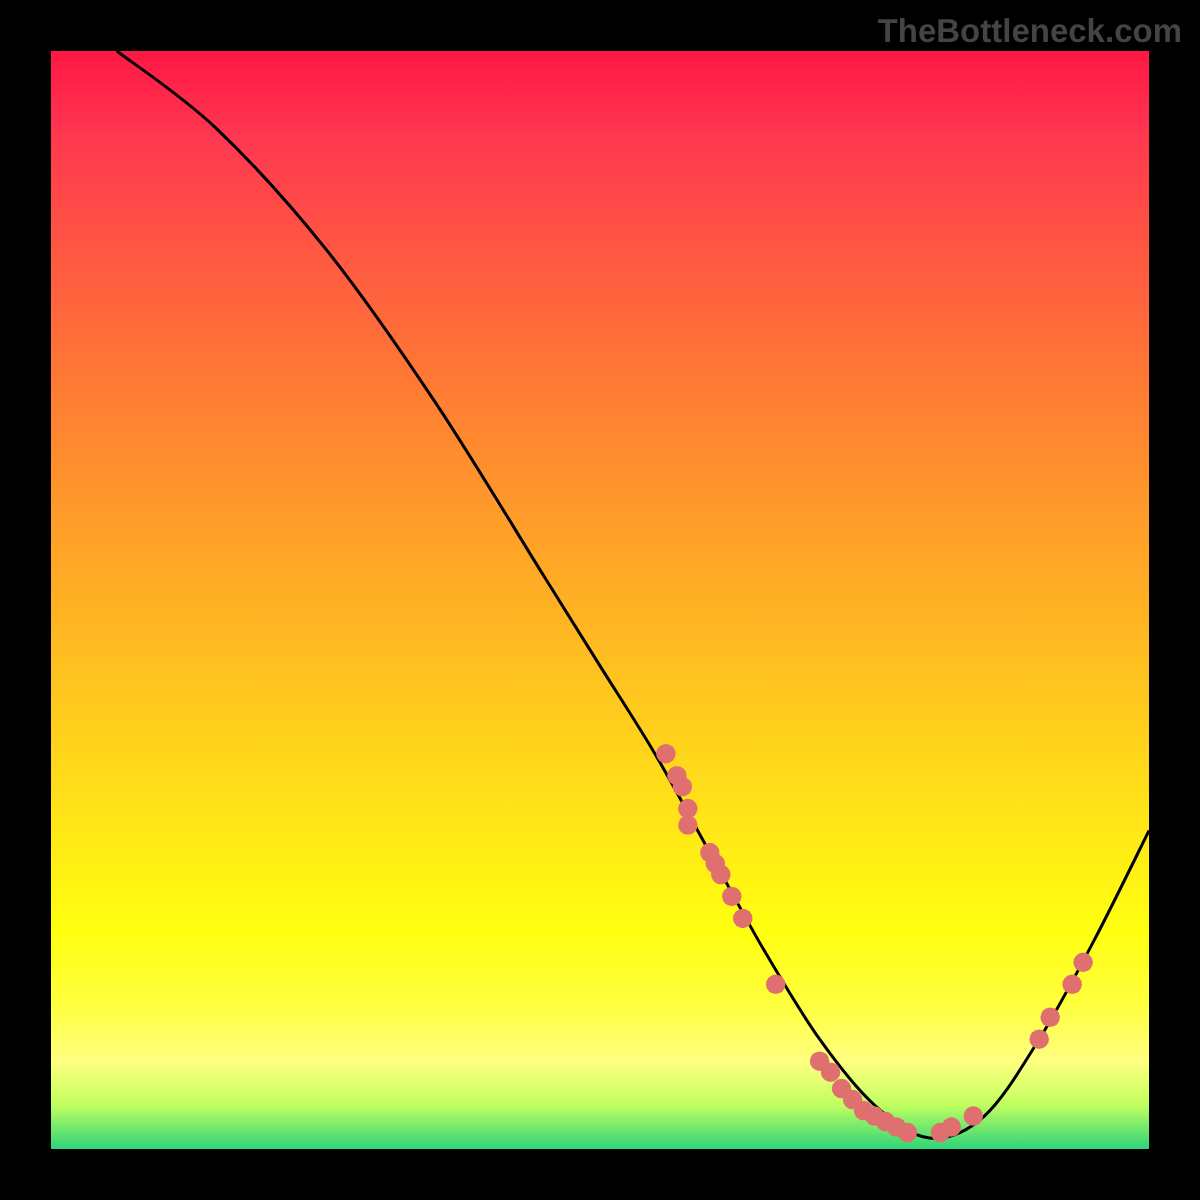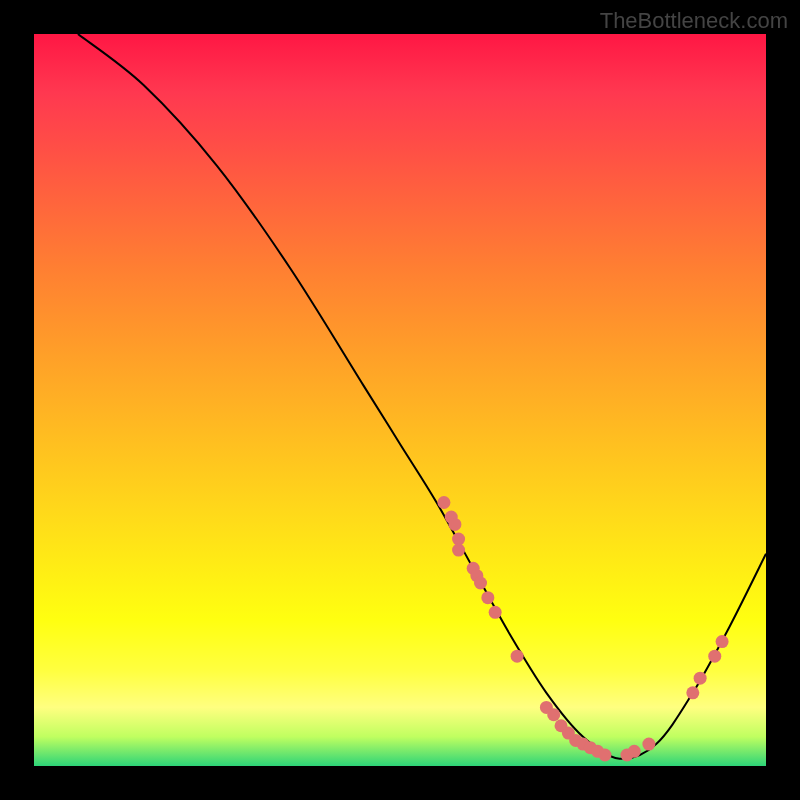--- a/index.html
+++ b/index.html
@@ -18,21 +18,21 @@
       width: 800px;
       height: 800px;
       position: relative;
     }
     .watermark {
       position: absolute;
       top: 8px;
       right: 12px;
       color: #444;
       font-size: 22px;
-      font-weight: normal;
+      font-weight: bold;
       z-index: 10;
     }
     .chart-area {
       position: absolute;
       left: 34px;
       top: 34px;
       width: 732px;
       height: 732px;
       overflow: hidden;
     }

